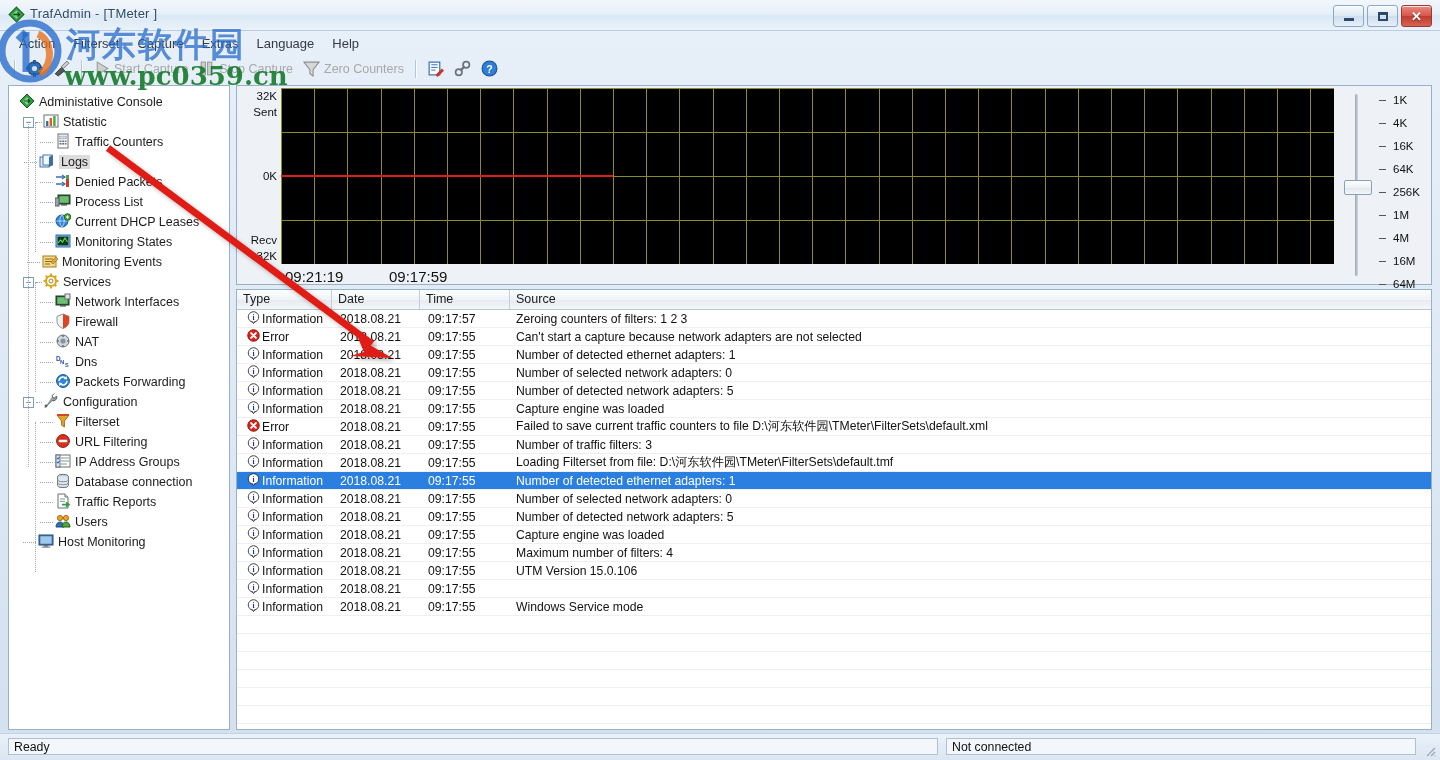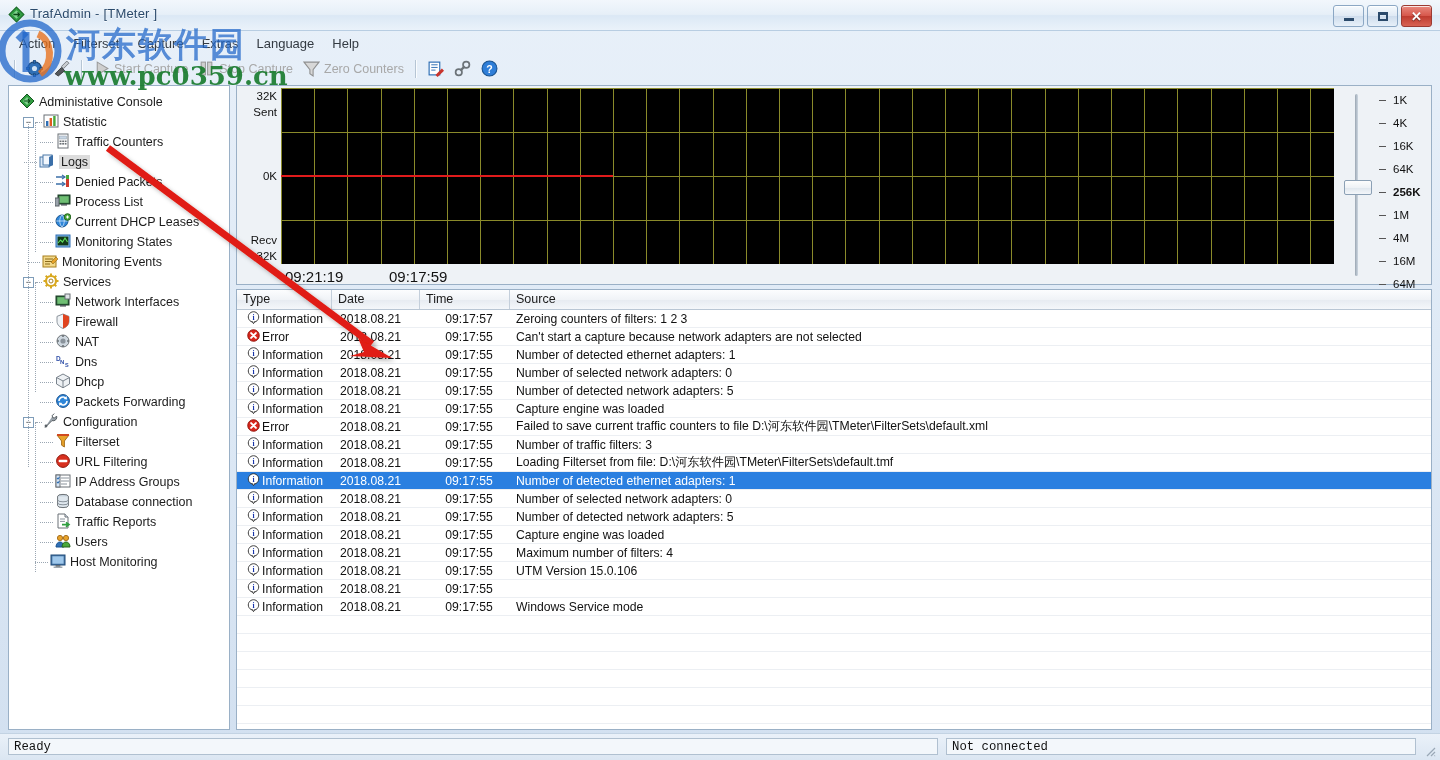--- a/index.html
+++ b/index.html
@@ -120,29 +120,29 @@
   .th{
     font-size:12.5px;color:#1b1b1b;padding:2px 0 0 6px;box-sizing:border-box;
     border-right:1px solid #c4cfdb;height:19px;
   }
   .th.c0{width:95px;}.th.c1{width:88px;}.th.c2{width:90px;}.th.c3{flex:1;border-right:none;}
   .trow{display:flex;height:17px;align-items:center;border-bottom:1px solid #eceff3;font-size:12.2px;color:#111;}
   .trow.sel{background:#2a7fe0;color:#fff;}
   .td{padding-left:6px;box-sizing:border-box;overflow:hidden;white-space:nowrap;}
   .td.c0{width:95px;display:flex;align-items:center;gap:2px;padding-left:10px;}
   .td.c1{width:88px;padding-left:8px;}
-  .td.c2{width:90px;padding-left:8px;text-align:center;}
+  .td.c2{width:90px;padding-left:8px;}
   .td.c3{flex:1;padding-left:6px;}
   .emptyrow{height:17px;border-bottom:1px solid #eceff3;}
   .ticon{width:13px;height:13px;flex:0 0 13px;}
 
   
   .statusbar{position:absolute;left:0;bottom:0;width:1440px;height:26px;
     background:linear-gradient(to bottom,#eaf1f9,#dbe6f2);
-    border-top:1px solid #c3d3e3;font-family:Liberation Mono, monospace;}
+    border-top:1px solid #c3d3e3;}
   .sbox{position:absolute;top:4px;height:17px;
     border:1px solid #b0c0d0;background:#f3f7fb;box-sizing:border-box;
     font-size:12.3px;color:#111;padding:1px 0 0 5px;}
   .grip{position:absolute;right:3px;bottom:2px;width:14px;height:14px;}
 
   
   .watermark{position:absolute;left:0;top:8px;width:620px;height:80px;pointer-events:none;}
   .wm-cn{position:absolute;left:66px;top:14px;font-size:34px;font-weight:bold;
     color:#1f66c9;opacity:.72;letter-spacing:2px;font-family:"DejaVu Sans",sans-serif;
     text-shadow:0 1px 0 rgba(255,255,255,.5);}
@@ -390,28 +390,20 @@
           <span><svg class="ico" viewBox="0 0 16 16" width="16" height="16">
               <text x="1" y="8" font-size="6.5" font-weight="bold" fill="#2f4fa8" font-family="Liberation Sans, sans-serif">D</text>
               <text x="5" y="11" font-size="6" font-weight="bold" fill="#2f4fa8" font-family="Liberation Sans, sans-serif">N</text>
               <text x="10" y="13.5" font-size="5.5" font-weight="bold" fill="#2f4fa8" font-family="Liberation Sans, sans-serif">S</text>
             </svg></span>
           <span class="lbl">Dns</span>
         </div>
         <div class="node" style="padding-left:31px;">
           <span style="width:13px;border-top:1px dotted #9aa6b2;display:inline-block;margin-right:2px;"></span>
           <span><svg class="ico" viewBox="0 0 16 16" width="16" height="16">
-              <path d="M8 1 L14.5 4.5 V11 L8 14.8 L1.5 11 V4.5 Z" fill="#eef1f4" stroke="#7a838c" stroke-width="1"></path>
-              <path d="M1.5 4.5 L8 8 L14.5 4.5 M8 8 V14.8" fill="none" stroke="#7a838c"></path>
-            </svg></span>
-          <span class="lbl">Dhcp</span>
-        </div>
-        <div class="node" style="padding-left:31px;">
-          <span style="width:13px;border-top:1px dotted #9aa6b2;display:inline-block;margin-right:2px;"></span>
-          <span><svg class="ico" viewBox="0 0 16 16" width="16" height="16">
               <circle cx="8" cy="8" r="6.4" fill="#2f86d8" stroke="#17518f"></circle>
               <path d="M4 8 a4 4 0 0 1 7 -2.6" fill="none" stroke="#fff" stroke-width="1.5"></path>
               <polygon points="11.6,3 12,6.4 8.6,6" fill="#fff"></polygon>
               <path d="M12 8 a4 4 0 0 1 -7 2.6" fill="none" stroke="#fff" stroke-width="1.5"></path>
               <polygon points="4.4,13 4,9.6 7.4,10" fill="#fff"></polygon>
             </svg></span>
           <span class="lbl">Packets Forwarding</span>
         </div>
         <div class="node" style="padding-left:14px;">
           <span class="tw">−</span>
@@ -473,21 +465,21 @@
         <div class="node" style="padding-left:31px;">
           <span style="width:13px;border-top:1px dotted #9aa6b2;display:inline-block;margin-right:2px;"></span>
           <span><svg class="ico" viewBox="0 0 16 16" width="16" height="16">
               <circle cx="5" cy="5" r="2.6" fill="#e8a32a" stroke="#a8701f"></circle>
               <circle cx="11" cy="5" r="2.6" fill="#e8a32a" stroke="#a8701f"></circle>
               <path d="M1 14 c0 -3.4 2 -5 4 -5 s4 1.6 4 5 Z" fill="#2f6fb5" stroke="#17518f"></path>
               <path d="M7 14 c0 -3.4 2 -5 4 -5 s4 1.6 4 5 Z" fill="#4aa83b" stroke="#24631c"></path>
             </svg></span>
           <span class="lbl">Users</span>
         </div>
-        <div class="node" style="padding-left:26px;">
+        <div class="node" style="padding-left:14px;">
           <span style="width:13px;border-top:1px dotted #9aa6b2;display:inline-block;margin-right:2px;"></span>
           <span><svg class="ico" viewBox="0 0 16 16" width="16" height="16">
               <rect x="1" y="2" width="14" height="10" fill="#4a78a8" stroke="#1f4a78"></rect>
               <rect x="2.4" y="3.3" width="11.2" height="7.4" fill="#9fc8ec"></rect>
               <rect x="5.6" y="12" width="4.8" height="1.8" fill="#6b7176"></rect>
               <rect x="3.6" y="13.6" width="8.8" height="1.2" fill="#8a939c"></rect>
             </svg></span>
           <span class="lbl">Host Monitoring</span>
         </div>
         <div class="dotted-v" style="left: 26px; top: 36px; height: 130px;"></div>
@@ -554,21 +546,21 @@
         <div class="sthumb"></div>
       <div class="stick" style="top: 12px;"></div>
           <div class="slab" style="top: 6px;">1K</div>
           <div class="stick" style="top: 35px;"></div>
           <div class="slab" style="top: 29px;">4K</div>
           <div class="stick" style="top: 58px;"></div>
           <div class="slab" style="top: 52px;">16K</div>
           <div class="stick" style="top: 81px;"></div>
           <div class="slab" style="top: 75px;">64K</div>
           <div class="stick" style="top: 104px;"></div>
-          <div class="slab" style="top: 98px; font-weight: bold;">256K</div>
+          <div class="slab" style="top: 98px;">256K</div>
           <div class="stick" style="top: 127px;"></div>
           <div class="slab" style="top: 121px;">1M</div>
           <div class="stick" style="top: 150px;"></div>
           <div class="slab" style="top: 144px;">4M</div>
           <div class="stick" style="top: 173px;"></div>
           <div class="slab" style="top: 167px;">16M</div>
           <div class="stick" style="top: 196px;"></div>
           <div class="slab" style="top: 190px;">64M</div>
         </div>
     </div>

